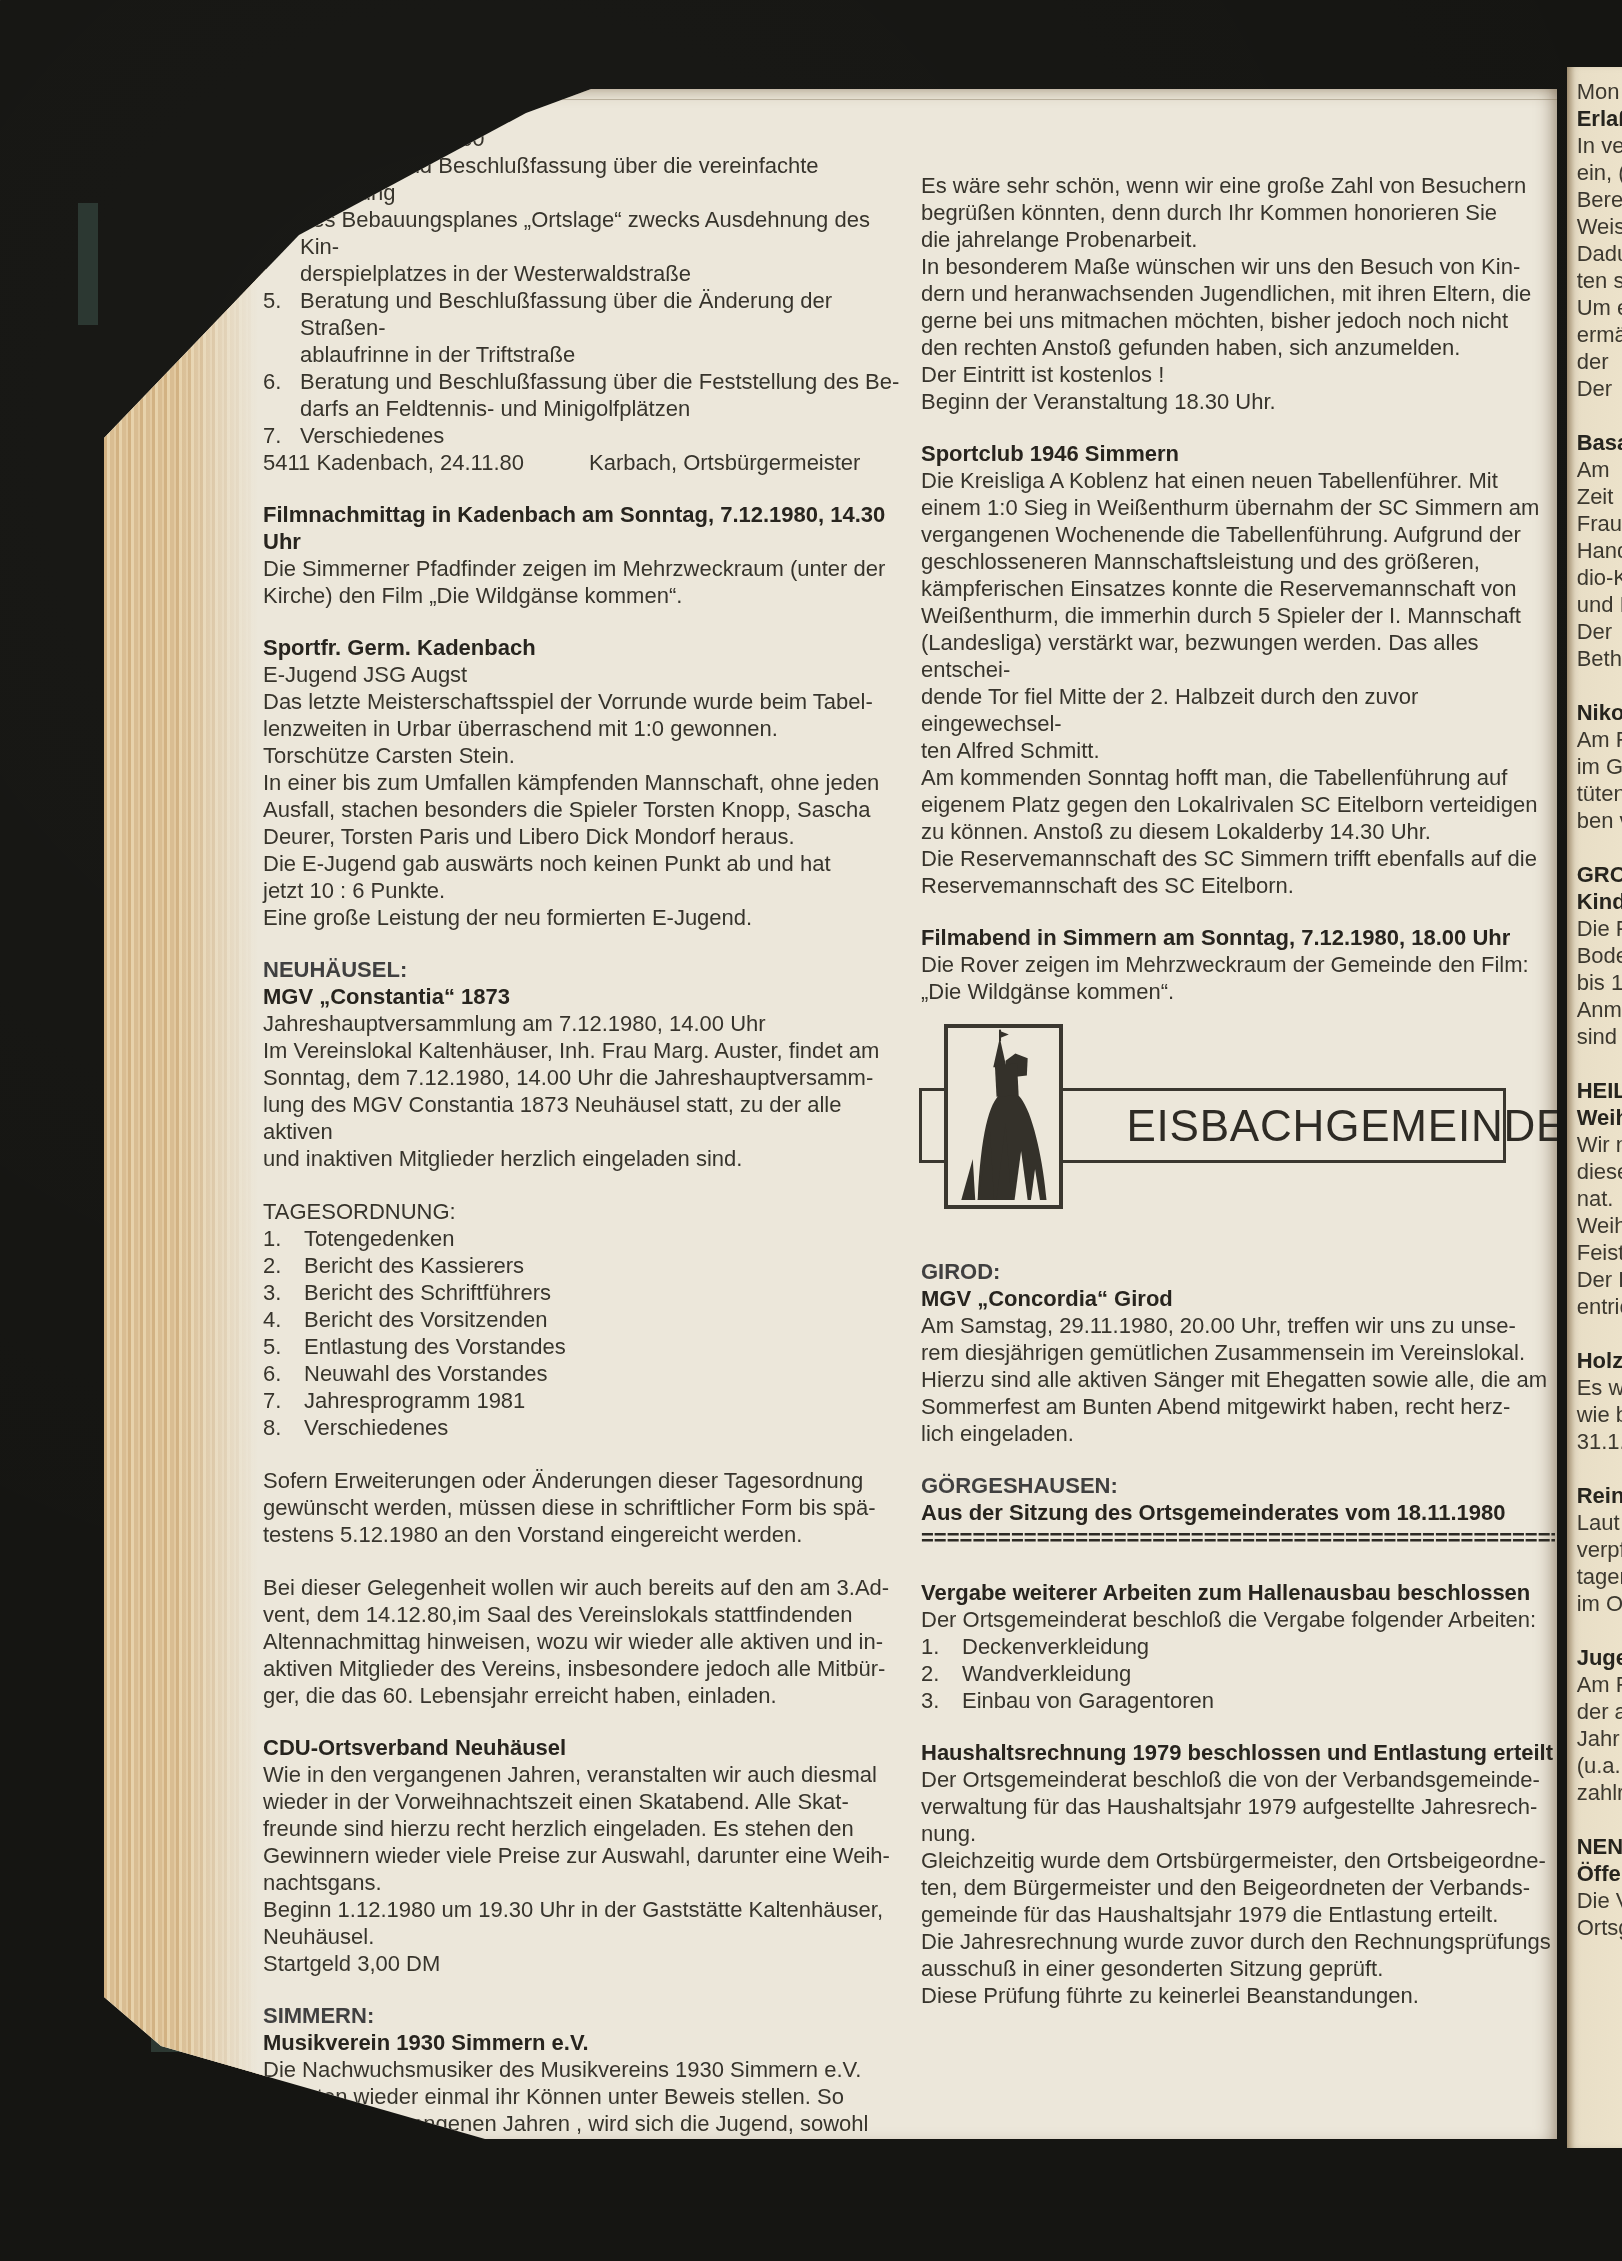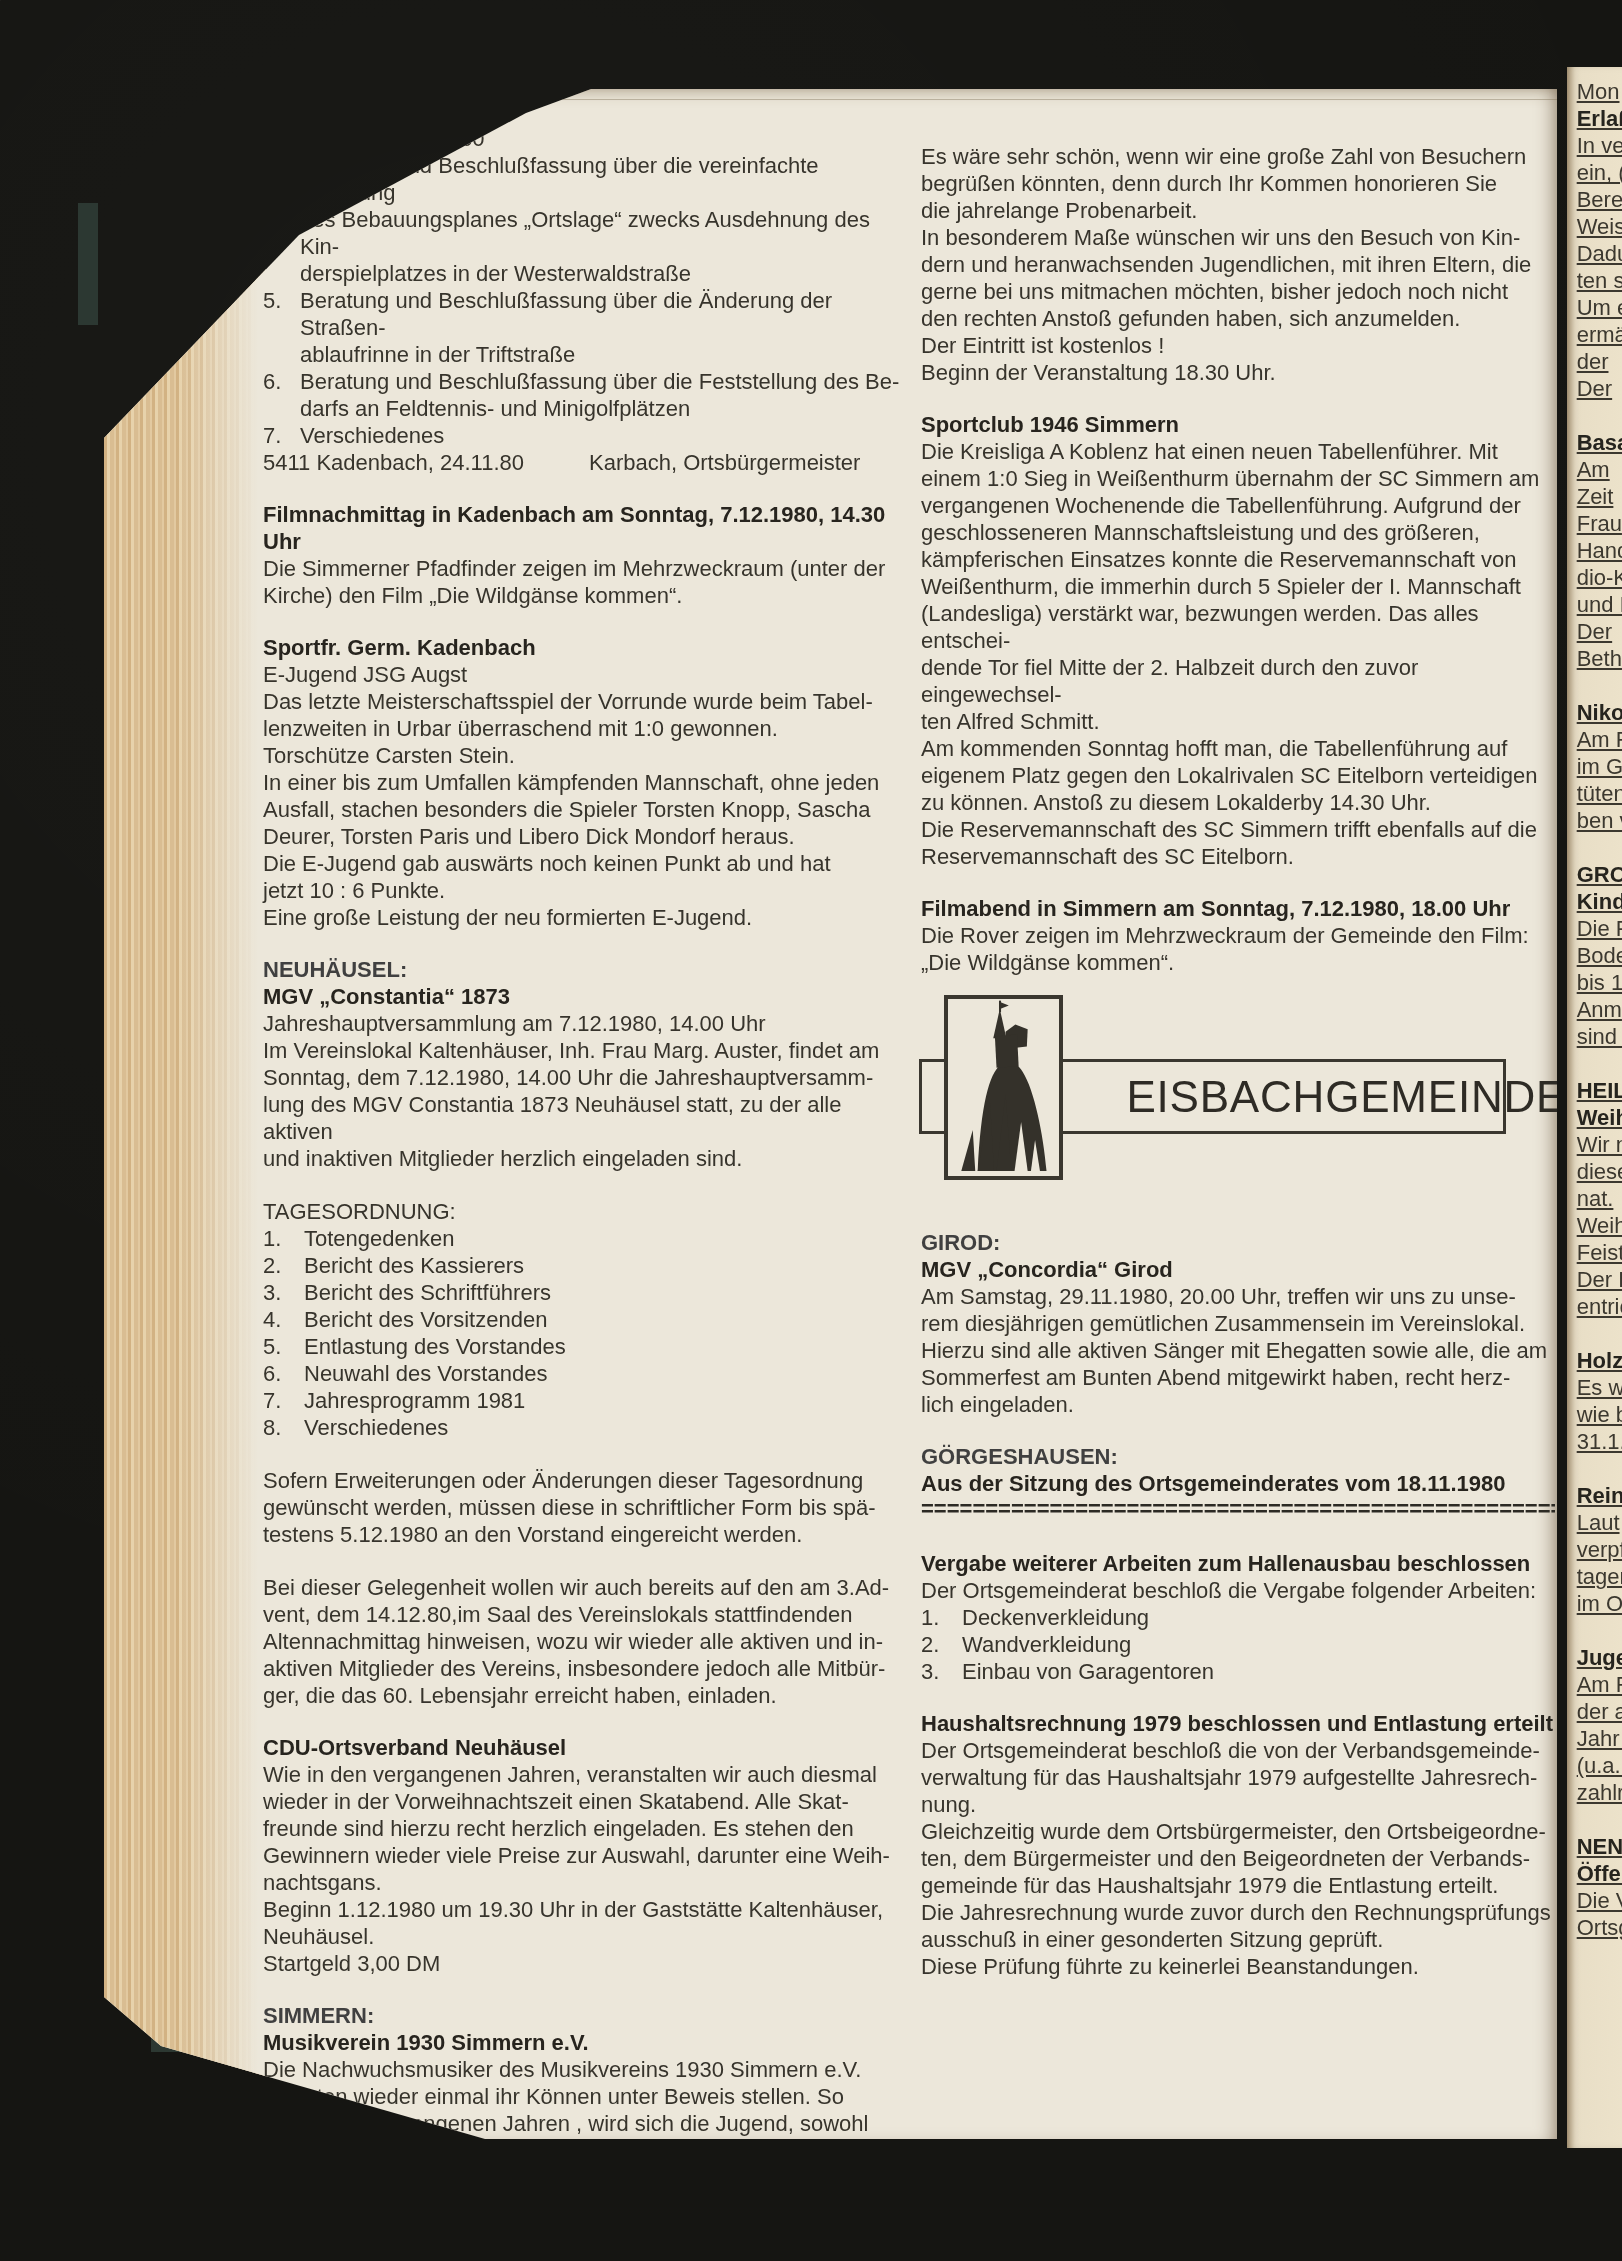--- a/index.html
+++ b/index.html
@@ -15,21 +15,21 @@
       radial-gradient(circle at 30% 20%, rgba(255,255,255,0.02), transparent 60%);
   }
   .cover-sliver{position:absolute;background:#2c3832;}
 
   
   .strip{
     position:absolute;left:1567px;top:67px;width:55px;height:2081px;
     background:linear-gradient(90deg,#d9c8a6 0,#e8dec6 8px,#ece2ca 100%);
     box-shadow:inset 8px 0 9.7px -5.7px rgba(50,30,10,.5);
     padding:11.4px 0 0 9.7px;box-sizing:border-box;overflow:hidden;
-    color:#3c382f;font-size:22px;text-decoration:underline;
+    color:#3c382f;font-size:22px;
   }
   .sline{height:27px;line-height:27px;white-space:nowrap;}
   .sline.b{font-weight:700;color:#26241e;}
 
   
   .page{
     position:absolute;left:104px;top:89px;width:1453px;height:2050px;
     background:#ece7da;
     clip-path:polygon(0 349px,195px 146px,422px 24px,487px 0,100% 0,100% 100%,381px 100%,57px calc(100% - 93px),0 calc(100% - 142px));
     box-shadow:inset -13px 0 18px -9.7px rgba(70,45,20,.5), inset 0 13px 16px -11.4px rgba(90,65,30,.35);
@@ -38,21 +38,21 @@
   .page-edges{
     position:absolute;left:0;top:0;bottom:0;width:162px;
     background:
       linear-gradient(90deg, rgba(236,231,218,0) 45%, #ece7da 95%),
       repeating-linear-gradient(90deg,#d2b283 0 3.2px,#e7d2ab 3.2px 5.7px,#d9bd92 5.7px 9.7px,#e2c9a0 9.7px 12px);
   }
   .page-topline{position:absolute;top:9.7px;left:381px;right:0;height:1.6px;background:rgba(125,110,82,.4);}
 
   .col{position:absolute;}
   .col-left{left:159px;top:36px;width:641px;}
-  .col-right{left:817px;top:54px;width:634px;}
+  .col-right{left:817px;top:83px;width:634px;}
 
   .body{margin:0;white-space:pre-line;}
   .h{font-weight:700;color:#27241e;margin:0;}
   .caps{font-weight:700;color:#404040;margin:0;}
   .gap-s{margin-top:26px;}
   .gap-m{margin-top:25px;}
 
   .li{display:flex;align-items:flex-start;}
   .li .num{flex:0 0 37px;}
   .li .txt{flex:1;white-space:pre-line;}

